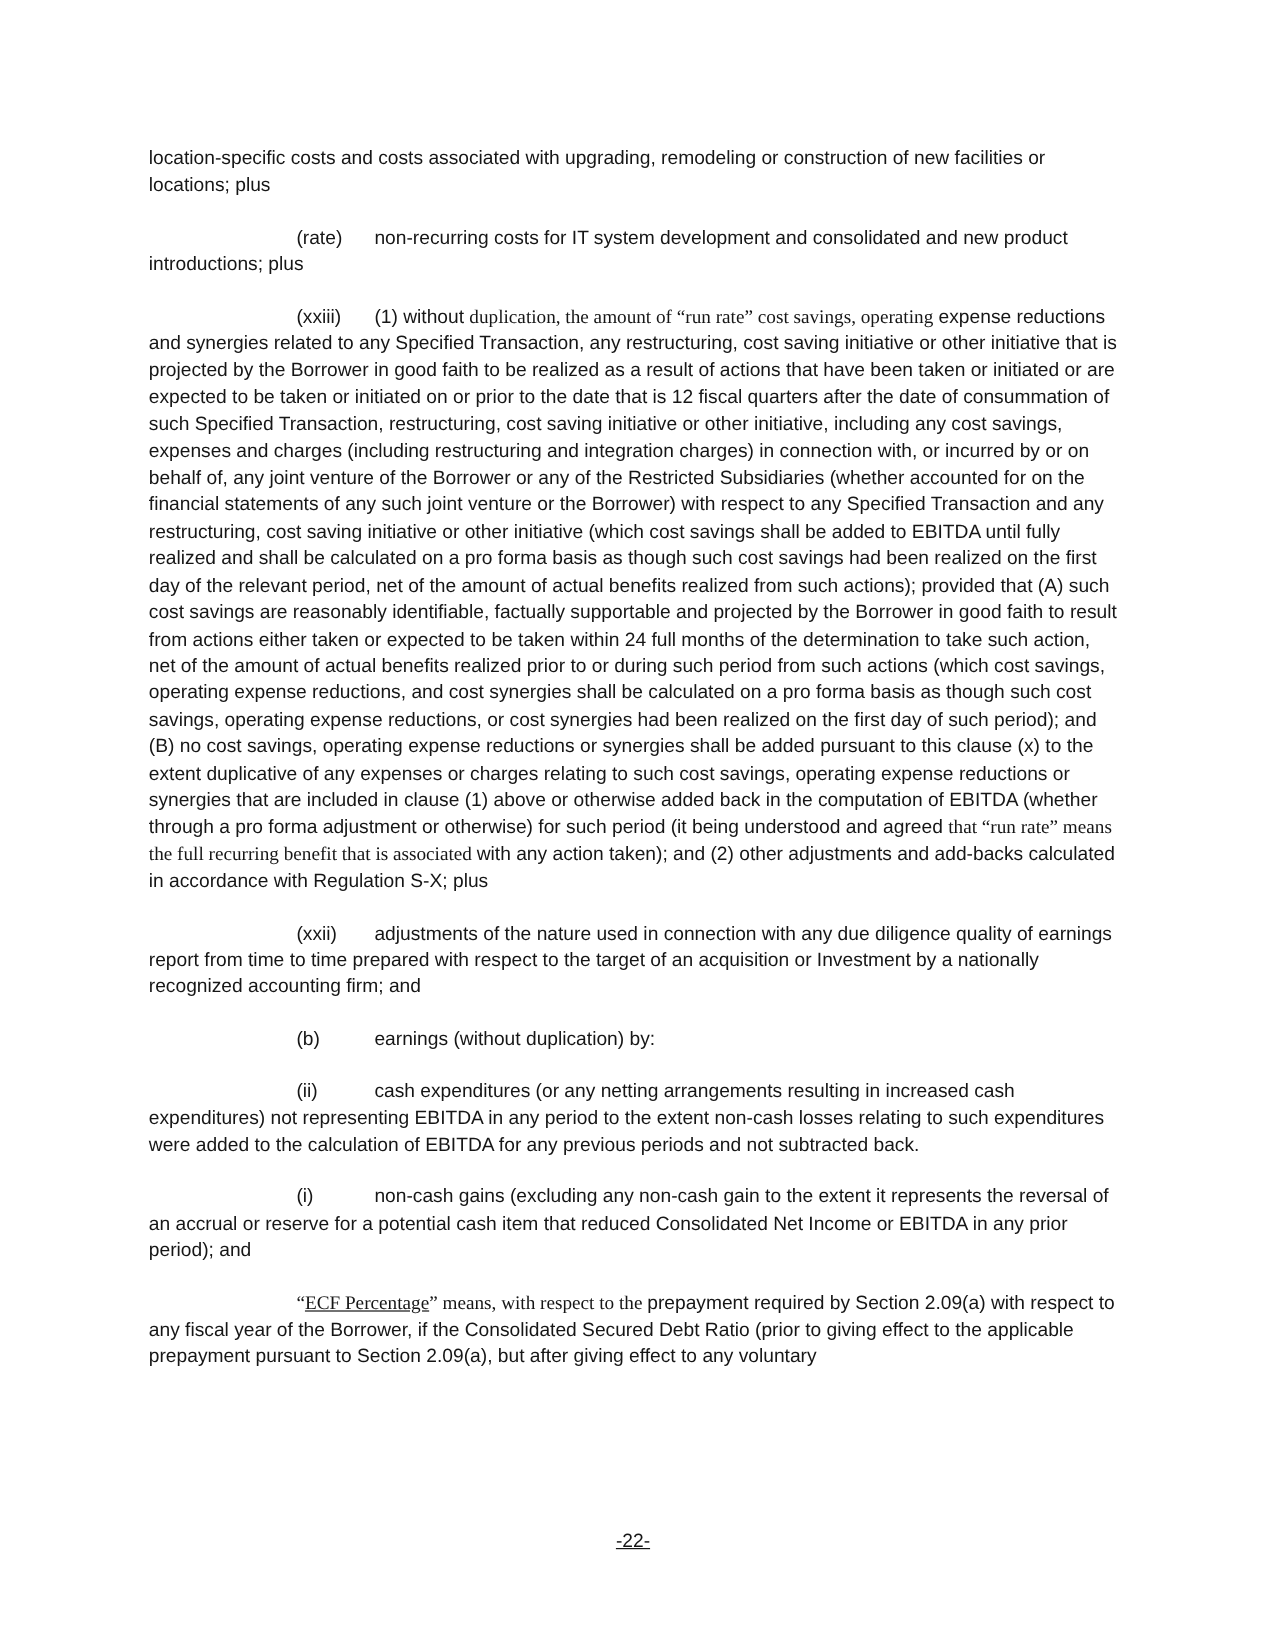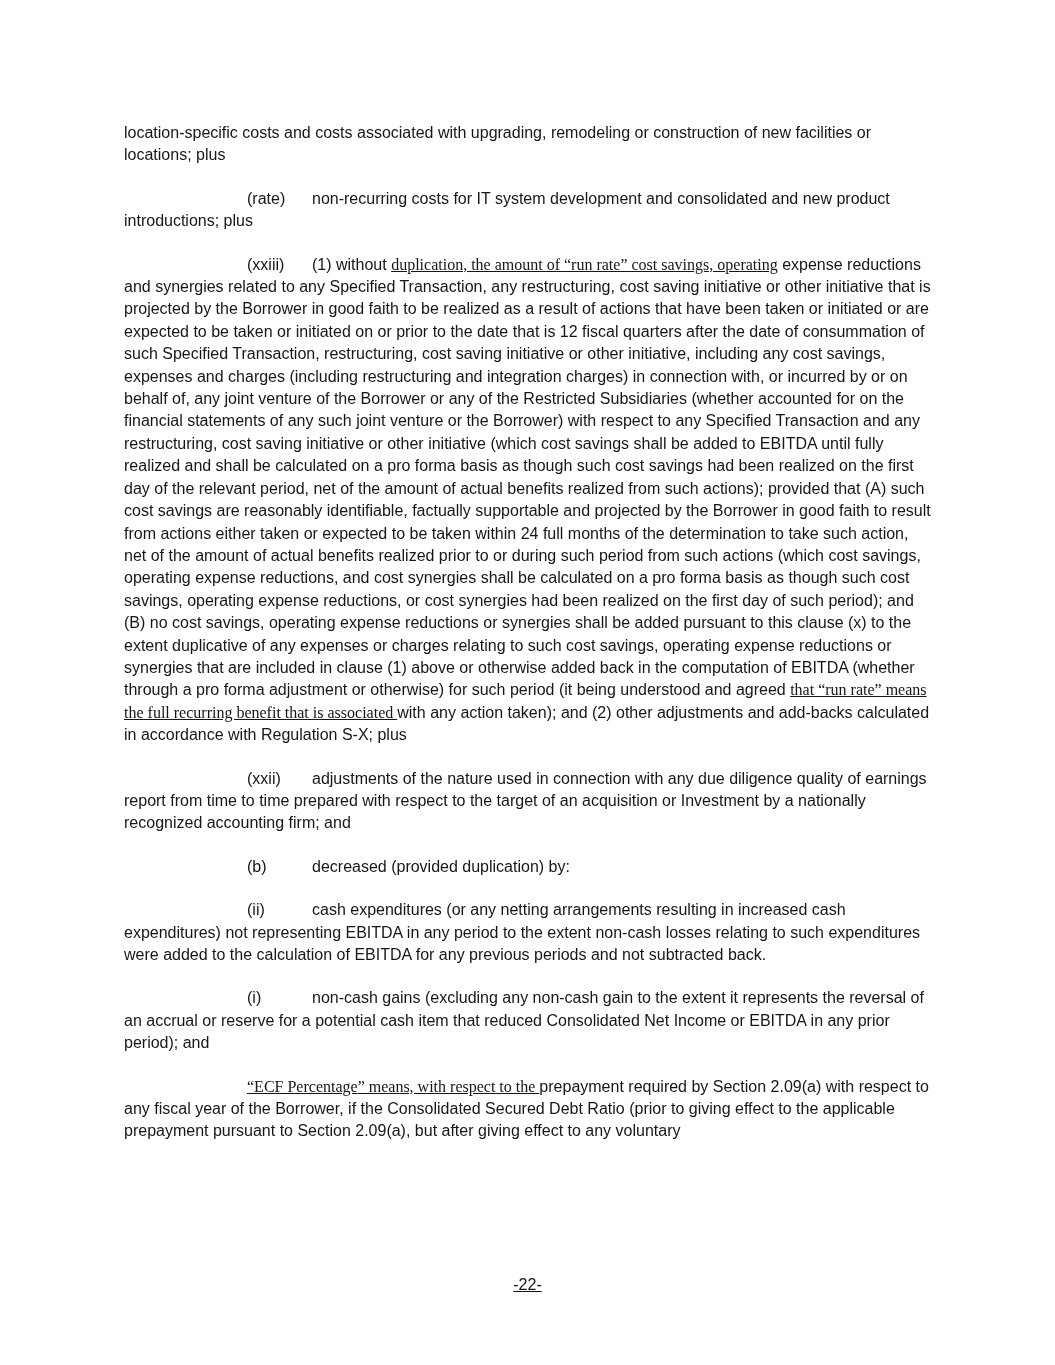--- a/index.html
+++ b/index.html
@@ -39,21 +39,20 @@
   .label {
     display: inline-block;
     width: 65px;
     text-indent: 0;
   }
   .sans {
     font-family: "Liberation Sans", sans-serif;
   }
   .serif {
     font-family: "Liberation Serif", serif;
-    text-decoration: underline;
   }
   .underline {
     text-decoration: underline;
   }
   .page-number {
     position: absolute;
     left: 0;
     top: 1276px;
     width: 100%;
     text-align: center;
@@ -65,19 +64,19 @@
 </style>
 </head>
 <body>
 
 <div class="page">
   <div class="content">
       <div class="para"><span class="sans">location-specific costs and costs associated with upgrading, remodeling or construction of new facilities or locations; plus</span></div>
       <div class="para indent"><span class="label sans">(rate)</span><span class="sans">non-recurring costs for IT system development and consolidated and new product introductions; plus</span></div>
       <div class="para indent"><span class="label sans">(xxiii)</span><span class="sans">(1) without </span><span class="serif">duplication, the amount of “run rate” cost savings, operating</span><span class="sans"> expense reductions and synergies related to any Specified Transaction, any restructuring, cost saving initiative or other initiative that is projected by the Borrower in good faith to be realized as a result of actions that have been taken or initiated or are expected to be taken or initiated on or prior to the date that is 12 fiscal quarters after the date of consummation of such Specified Transaction, restructuring, cost saving initiative or other initiative, including any cost savings, expenses and charges (including restructuring and integration charges) in connection with, or incurred by or on behalf of, any joint venture of the Borrower or any of the Restricted Subsidiaries (whether accounted for on the financial statements of any such joint venture or the Borrower) with respect to any Specified Transaction and any restructuring, cost saving initiative or other initiative (which cost savings shall be added to EBITDA until fully realized and shall be calculated on a pro forma basis as though such cost savings had been realized on the first day of the relevant period, net of the amount of actual benefits realized from such actions); provided that (A) such cost savings are reasonably identifiable, factually supportable and projected by the Borrower in good faith to result from actions either taken or expected to be taken within 24 full months of the determination to take such action, net of the amount of actual benefits realized prior to or during such period from such actions (which cost savings, operating expense reductions, and cost synergies shall be calculated on a pro forma basis as though such cost savings, operating expense reductions, or cost synergies had been realized on the first day of such period); and (B) no cost savings, operating expense reductions or synergies shall be added pursuant to this clause (x) to the extent duplicative of any expenses or charges relating to such cost savings, operating expense reductions or synergies that are included in clause (1) above or otherwise added back in the computation of EBITDA (whether through a pro forma adjustment or otherwise) for such period (it being understood and agreed </span><span class="serif">that “run rate” means the full recurring benefit that is associated </span><span class="sans">with any action taken); and (2) other adjustments and add-backs calculated in accordance with Regulation S-X; plus</span></div>
       <div class="para indent"><span class="label sans">(xxii)</span><span class="sans">adjustments of the nature used in connection with any due diligence quality of earnings report from time to time prepared with respect to the target of an acquisition or Investment by a nationally recognized accounting firm; and</span></div>
-      <div class="para indent"><span class="label sans">(b)</span><span class="sans">decreased (provided duplication) by:</span></div>
+      <div class="para indent"><span class="label sans">(b)</span><span class="sans">earnings (without duplication) by:</span></div>
       <div class="para indent"><span class="label sans">(ii)</span><span class="sans">cash expenditures (or any netting arrangements resulting in increased cash expenditures) not representing EBITDA in any period to the extent non-cash losses relating to such expenditures were added to the calculation of EBITDA for any previous periods and not subtracted back.</span></div>
       <div class="para indent"><span class="label sans">(i)</span><span class="sans">non-cash gains (excluding any non-cash gain to the extent it represents the reversal of an accrual or reserve for a potential cash item that reduced Consolidated Net Income or EBITDA in any prior period); and</span></div>
       <div class="para indent"><span class="serif">“</span><span class="serif underline">ECF Percentage</span><span class="serif">” means, with respect to the </span><span class="sans">prepayment required by Section 2.09(a) with respect to any fiscal year of the Borrower, if the Consolidated Secured Debt Ratio (prior to giving effect to the applicable prepayment pursuant to Section 2.09(a), but after giving effect to any voluntary</span></div>
     </div>
   <div class="page-number">-22-</div>
 </div>
 
 </body></html>

